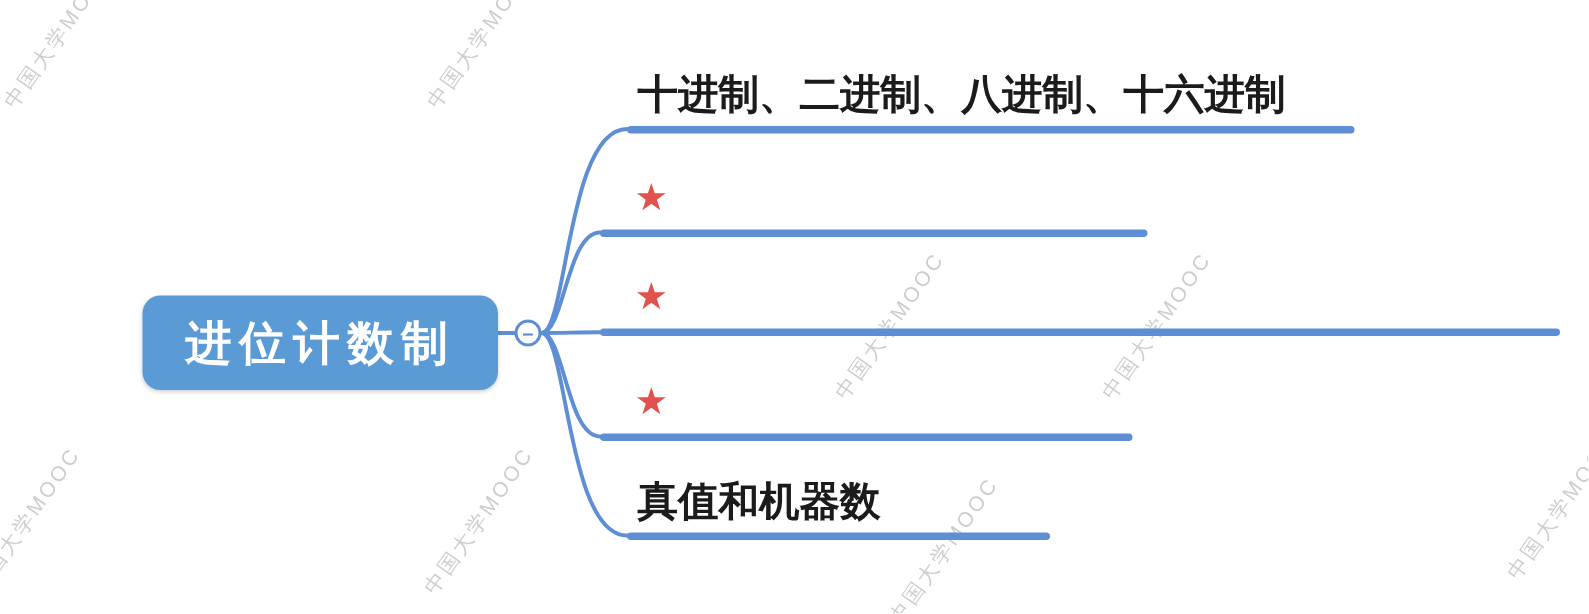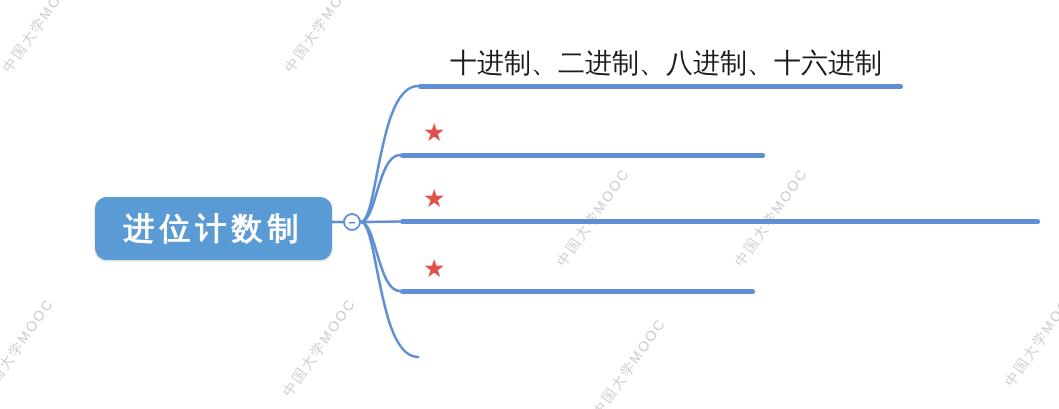--- a/index.html
+++ b/index.html
@@ -35,21 +35,21 @@
     border:2px solid var(--line,#5e8fd4); border-radius:50%; background:#ffffff;
     display:flex; align-items:center; justify-content:center;
     color:var(--line,#5e8fd4); font-size:13px; line-height:1; font-weight:bold;
     cursor:pointer; z-index:3;
   }
 
   
   .branch { position:absolute; display:flex; flex-direction:column; cursor:pointer; z-index:2; }
   .branch-row { display:flex; align-items:center; height:34px; }
   .star { color:var(--star,#e2524c); font-size:25px; line-height:1; margin-right:11px; }
-  .branch-label { font-size:27px; color:var(--branch-text,#1b1b1b); font-weight:400; white-space:nowrap;margin-left:25px; }
+  .branch-label { font-size:27px; color:var(--branch-text,#1b1b1b); font-weight:700; white-space:nowrap; }
   .underline { height:5px; border-radius:3px; background:var(--line,#5e8fd4); margin-top:4px; width:100%; }
 </style>
 </head>
 <body>
 
 <div class="canvas">
 
   <span class="wm" style="left:14px;  top:58px;">中国大学MOOC</span>
   <span class="wm" style="left:296px; top:58px;">中国大学MOOC</span>
   <span class="wm" style="left:-8px;  top:382px;">中国大学MOOC</span>
@@ -97,14 +97,20 @@
     <div class="underline"></div>
   </div>
 
   <div class="branch" style="left:400px; top:251px; width:355px;">
     <div class="branch-row" style="margin-left:23px;">
       <span class="star">★</span>
     </div>
     <div class="underline"></div>
   </div>
 
+  <div class="branch" style="left:418px; top:317px; width:282px;">
+    <div class="branch-row" style="margin-left:7px;">
+      <span class="branch-label">真值和机器数</span>
+    </div>
+    <div class="underline"></div>
+  </div>
 
 </div>
 
 </body></html>

